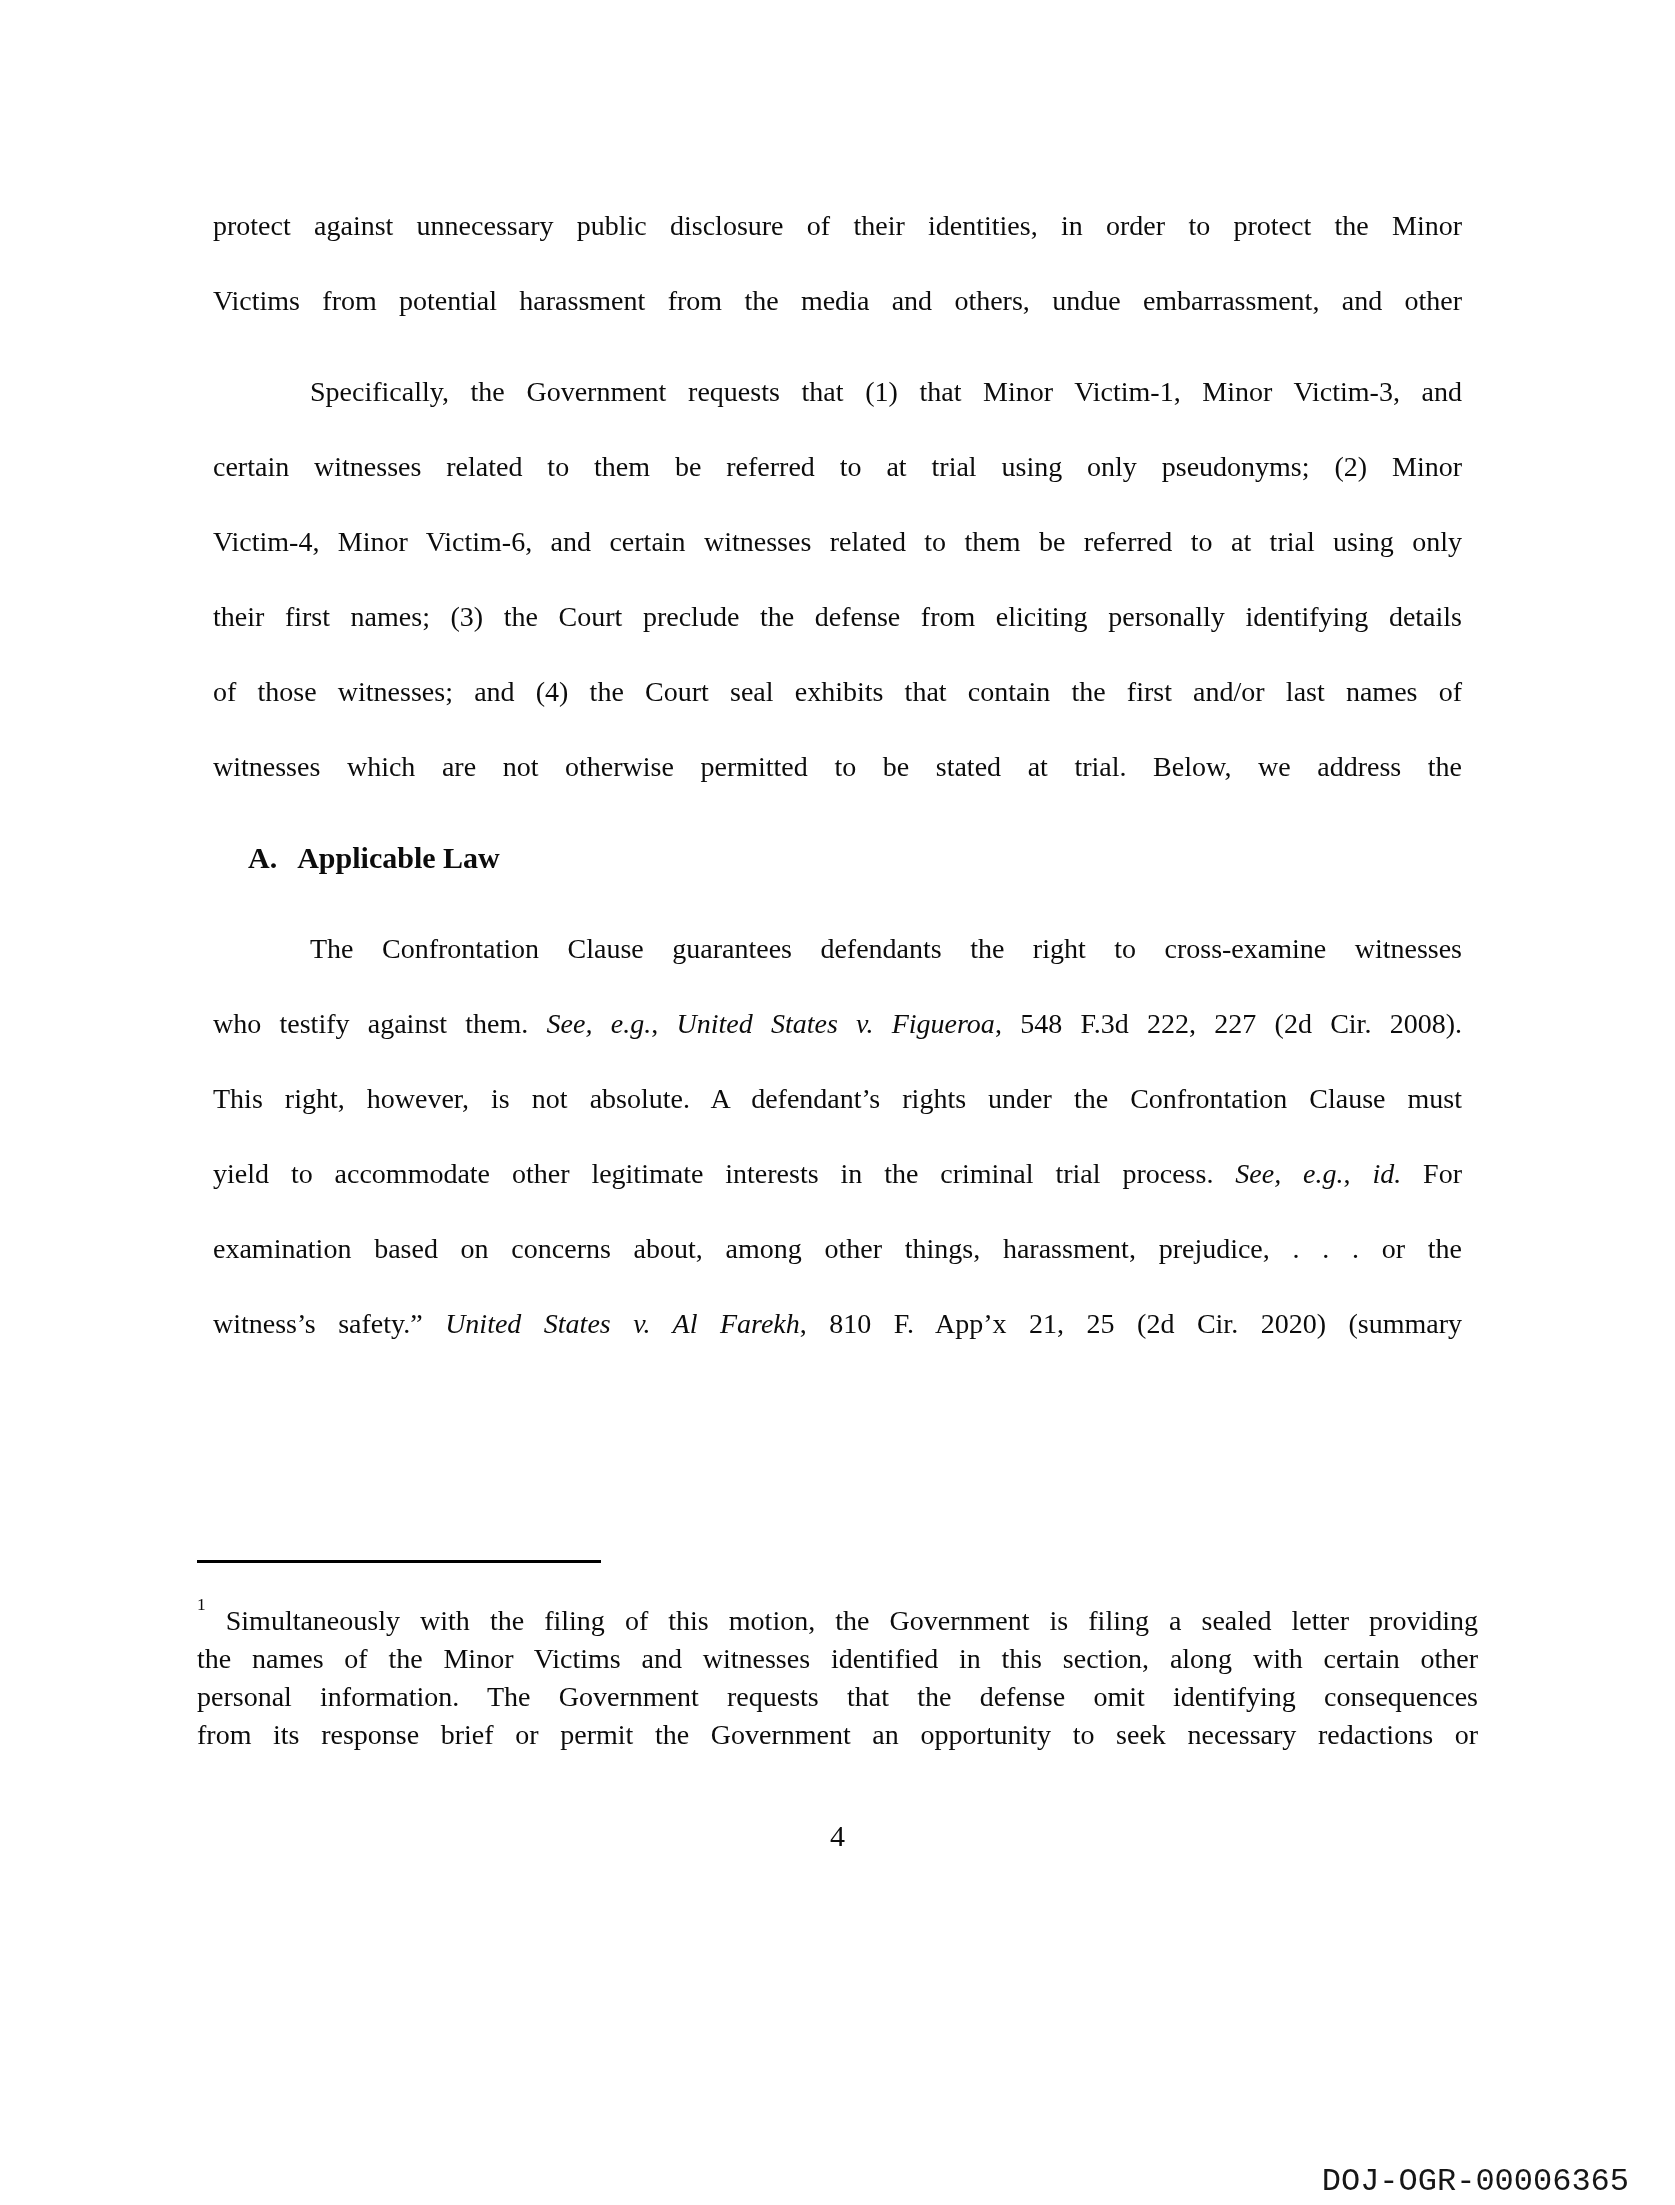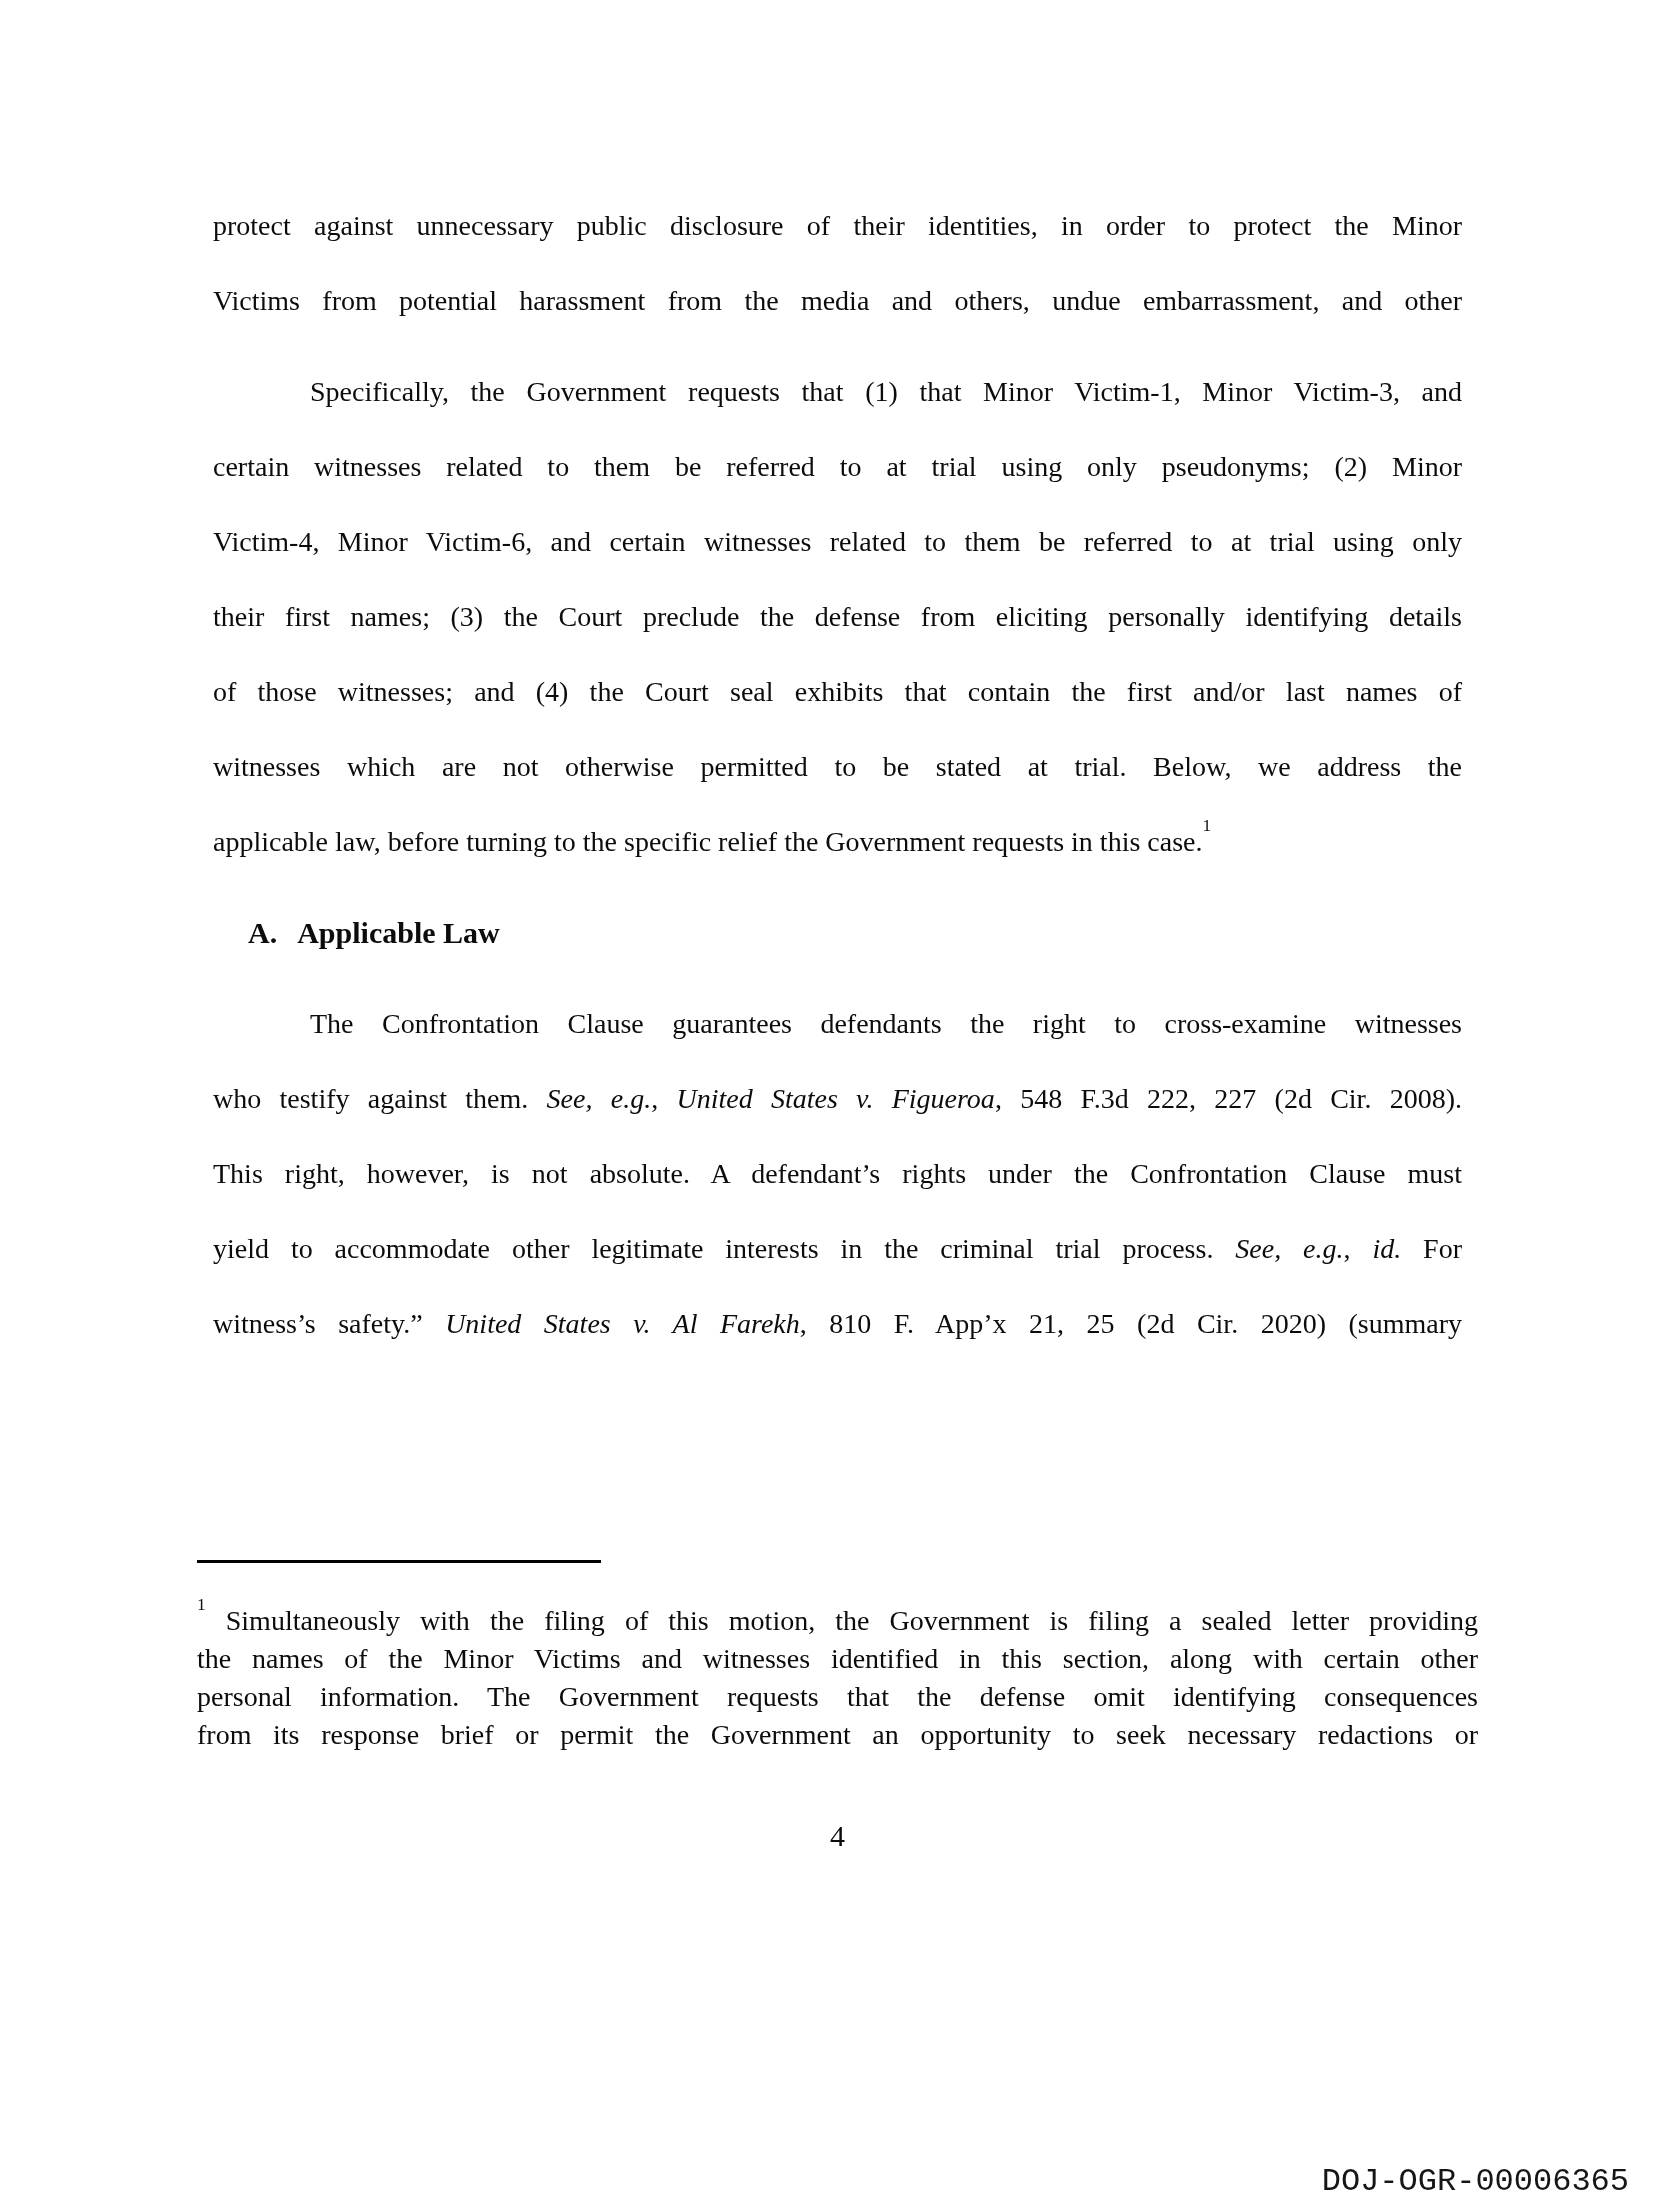--- a/index.html
+++ b/index.html
@@ -65,30 +65,30 @@
         <div class="line j"><span>protect against unnecessary public disclosure of their identities, in order to protect the Minor</span></div>
         <div class="line j"><span>Victims from potential harassment from the media and others, undue embarrassment, and other</span></div>
       </section>
     <section class="para p2">
         <div class="line j ind"><span>Specifically, the Government requests that (1) that Minor Victim-1, Minor Victim-3, and</span></div>
         <div class="line j"><span>certain witnesses related to them be referred to at trial using only pseudonyms; (2) Minor</span></div>
         <div class="line j"><span>Victim-4, Minor Victim-6, and certain witnesses related to them be referred to at trial using only</span></div>
         <div class="line j"><span>their first names; (3) the Court preclude the defense from eliciting personally identifying details</span></div>
         <div class="line j"><span>of those witnesses; and (4) the Court seal exhibits that contain the first and/or last names of</span></div>
         <div class="line j"><span>witnesses which are not otherwise permitted to be stated at trial.  Below, we address the</span></div>
-        <div class="line"><span>applicable law, before turning to the specific relief the Government requests in this case.</span><sup class="fn">1</sup></div>
       </section>
     <h2 class="heading">
       <span class="hlabel">A.</span><span>Applicable Law</span>
     </h2>
     <section class="para">
         <div class="line j ind"><span>The Confrontation Clause guarantees defendants the right to cross-examine witnesses</span></div>
         <div class="line j"><span>who testify against them.  </span><span class="it">See, e.g.</span><span>, </span><span class="it">United States v. Figueroa</span><span>, 548 F.3d 222, 227 (2d Cir. 2008).</span></div>
         <div class="line j"><span>This right, however, is not absolute.  A defendant’s rights under the Confrontation Clause must</span></div>
         <div class="line j"><span>yield to accommodate other legitimate interests in the criminal trial process.  </span><span class="it">See, e.g.</span><span>, </span><span class="it">id.</span><span>  For</span></div>
+        <div class="line j"><span>examination based on concerns about, among other things, harassment, prejudice, . . . or the</span></div>
         <div class="line j"><span>witness’s safety.”  </span><span class="it">United States v. Al Farekh</span><span>, 810 F. App’x 21, 25 (2d Cir. 2020) (summary</span></div>
       </section>
   </main>
 
   <footer class="footnote">
     <div class="fnrule"></div>
     <div>
         <div class="line j"><sup class="fn">1</sup><span> Simultaneously with the filing of this motion, the Government is filing a sealed letter providing</span></div>
         <div class="line j"><span>the names of the Minor Victims and witnesses identified in this section, along with certain other</span></div>
         <div class="line j"><span>personal information.  The Government requests that the defense omit identifying consequences</span></div>

